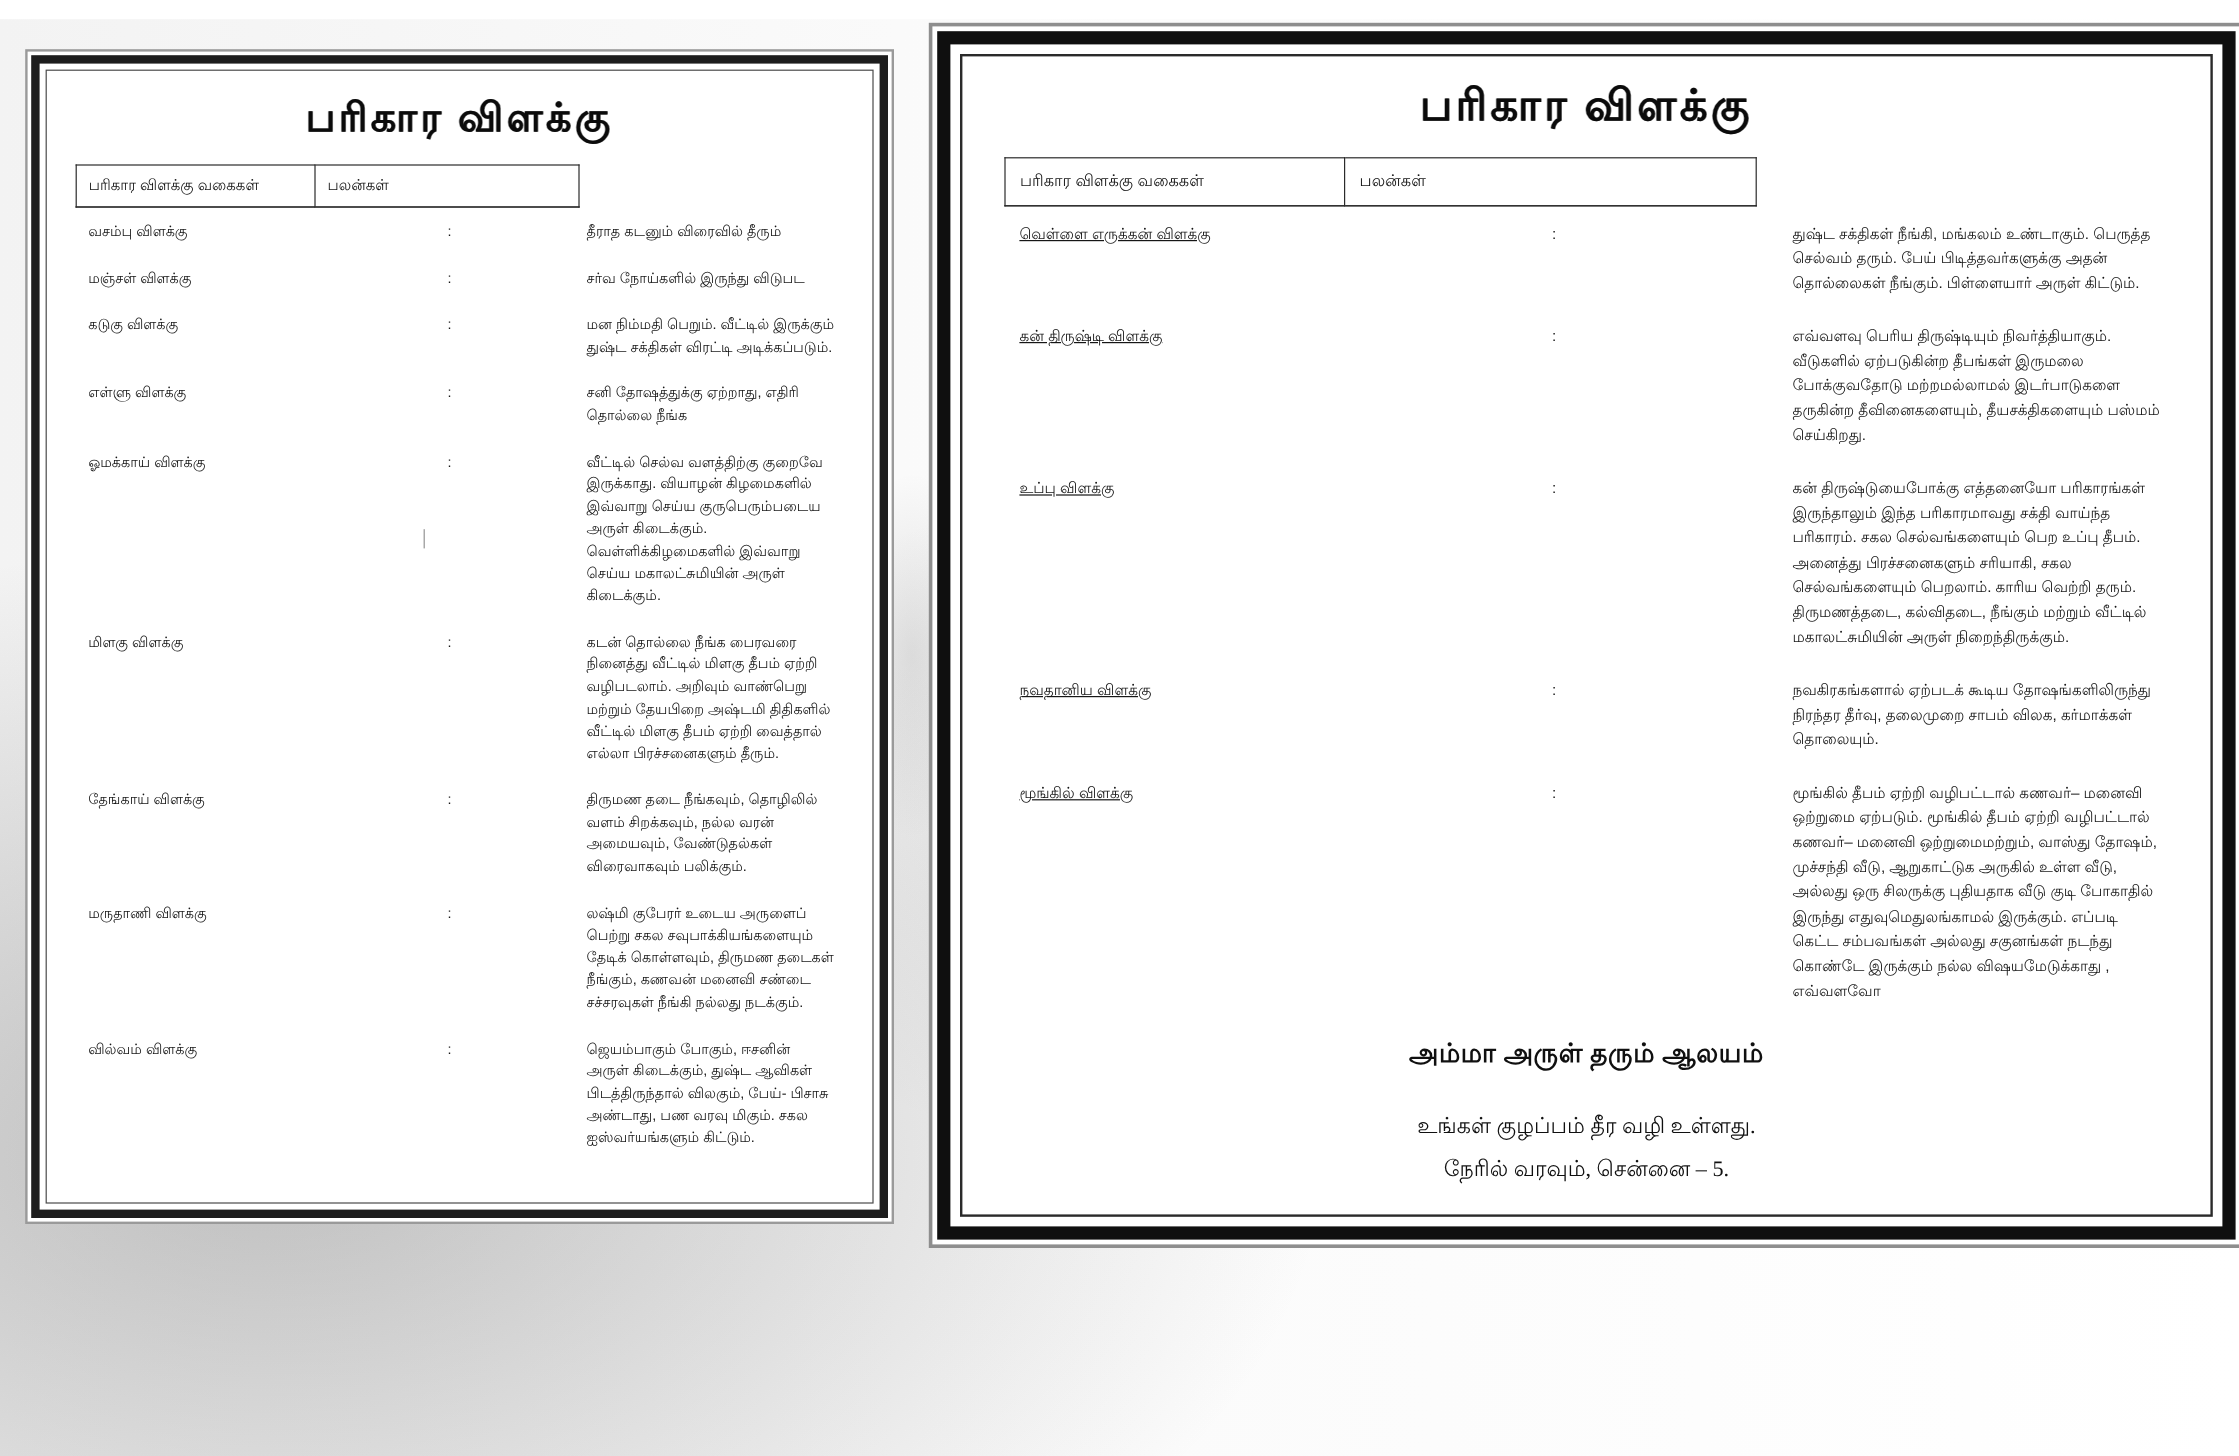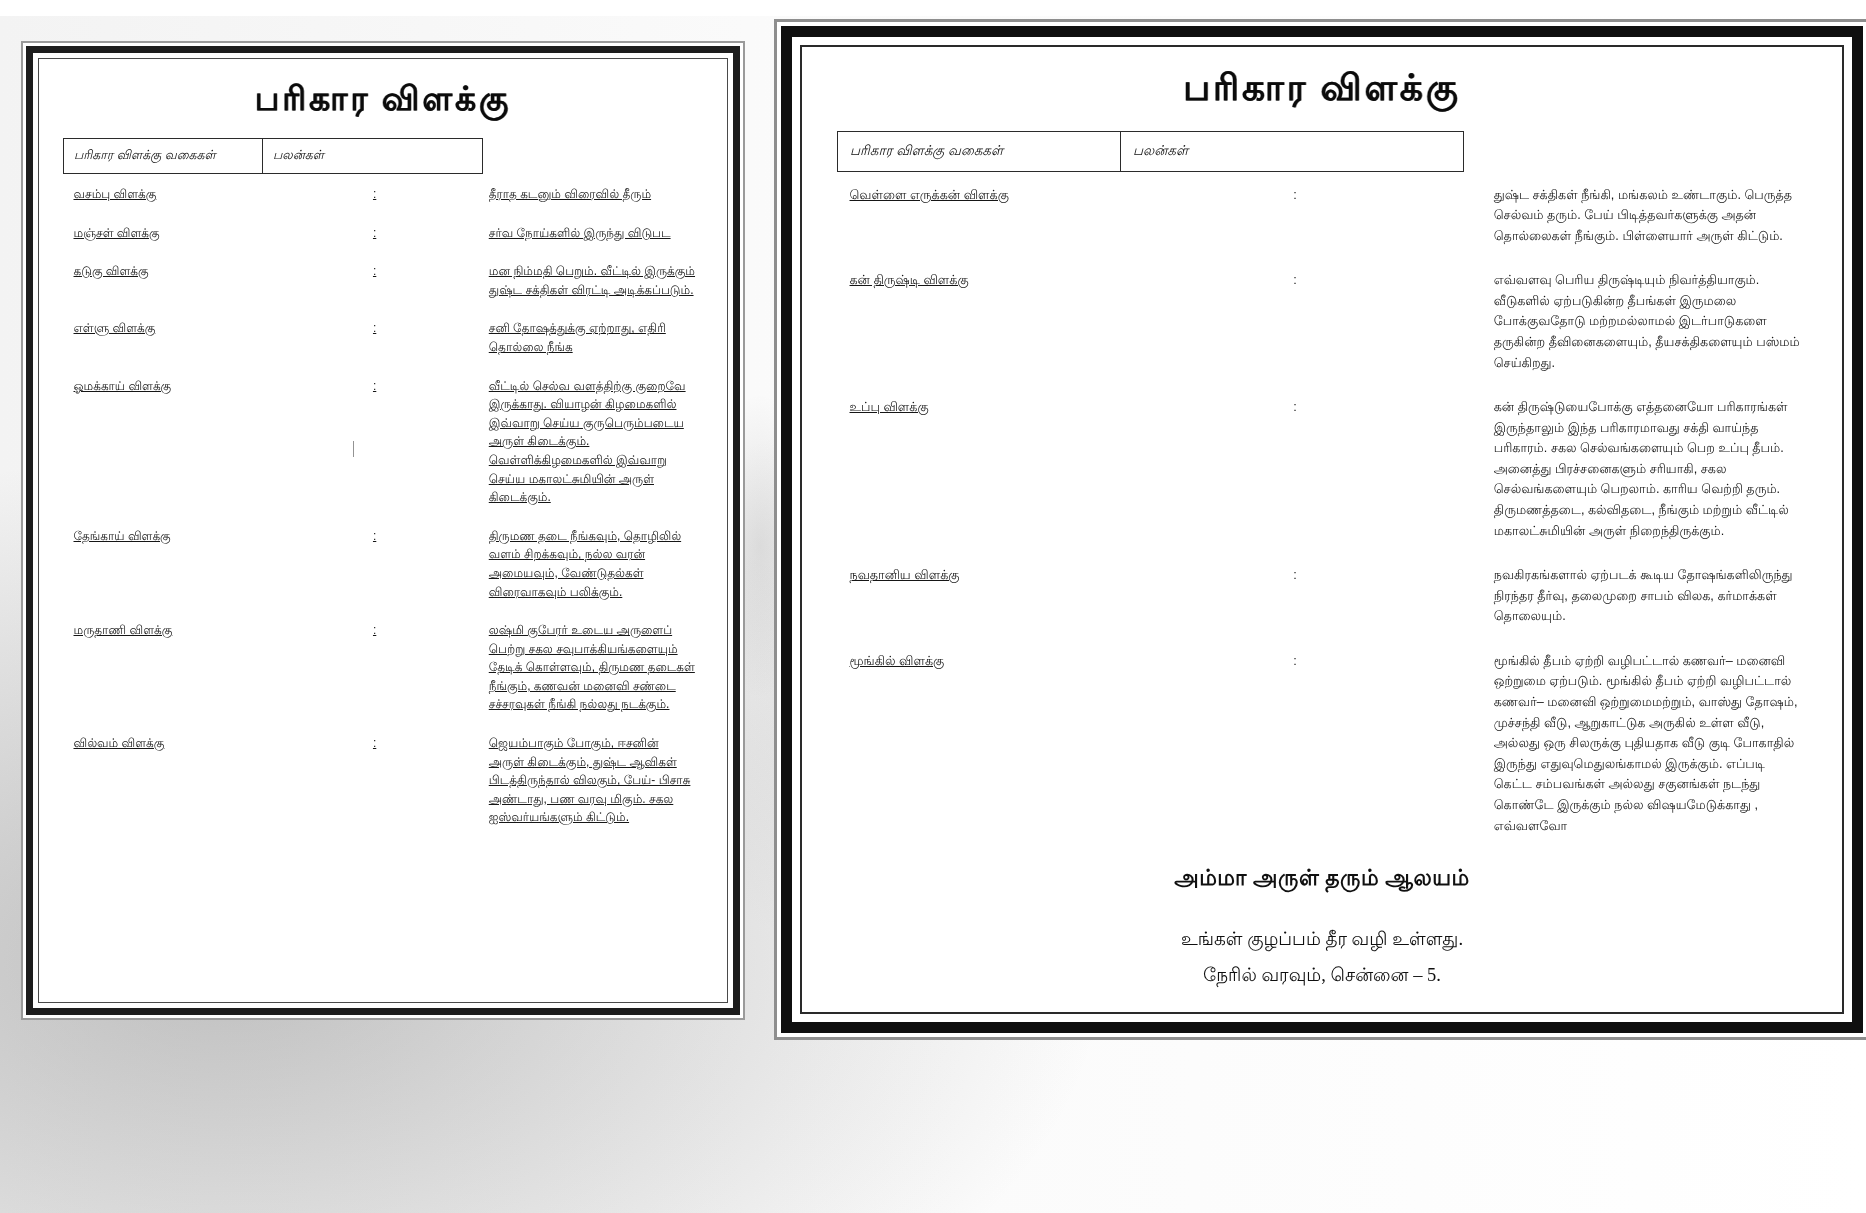--- a/index.html
+++ b/index.html
@@ -94,31 +94,30 @@
   }
   .right table.lamp {
     width: 970px;
     margin: 0 auto;
   }
   table.lamp thead th {
     border: 1.4px solid #2b2b2b;
     font-weight: normal;
     text-align: left;
     color: #121212;
-    font-style: italic;
   }
   .left thead th { font-size: 12.5px; padding: 9px 8px 9px 10px; }
   .right thead th { font-size: 13.5px; padding: 11px 10px 11px 12px; }
 
   table.lamp tbody td {
     border: none;
     vertical-align: top;
     color: #161616;
   }
-  .left tbody td { font-size: 12px; line-height: 1.55; padding: 11px 6px 9px 10px; text-decoration: underline; }
+  .left tbody td { font-size: 12px; line-height: 1.55; padding: 11px 6px 9px 10px; }
   .right tbody td { font-size: 12.7px; line-height: 1.62; padding: 13px 6px 11px 12px; }
 
   td.name { white-space: nowrap; }
   .left td.name { width: 150px; }
   .right td.name { width: 230px; text-decoration: underline; }
   td.colon { width: 24px; text-align: center; }
   td.benefit { }
   .left td.benefit { padding-left: 6px; }
   .right td.benefit { padding-left: 30px; }
 
@@ -206,20 +205,25 @@
             <td class="name">எள்ளு விளக்கு</td>
             <td class="colon">:</td>
             <td class="benefit">சனி தோஷத்துக்கு ஏற்றாது, எதிரி தொல்லை நீங்க</td>
           </tr>
           <tr>
             <td class="name">ஓமக்காய் விளக்கு</td>
             <td class="colon">:</td>
             <td class="benefit">வீட்டில் செல்வ வளத்திற்கு குறைவே இருக்காது. வியாழன் கிழமைகளில் இவ்வாறு செய்ய குருபெரும்படைய அருள் கிடைக்கும். வெள்ளிக்கிழமைகளில் இவ்வாறு செய்ய மகாலட்சுமியின் அருள் கிடைக்கும்.</td>
           </tr>
           <tr>
+            <td class="name">மிளகு விளக்கு</td>
+            <td class="colon">:</td>
+            <td class="benefit">கடன் தொல்லை நீங்க பைரவரை நினைத்து வீட்டில் மிளகு தீபம் ஏற்றி வழிபடலாம். அறிவும் வாண்பெறு மற்றும் தேயபிறை அஷ்டமி திதிகளில் வீட்டில் மிளகு தீபம் ஏற்றி வைத்தால் எல்லா பிரச்சனைகளும் தீரும்.</td>
+          </tr>
+          <tr>
             <td class="name">தேங்காய் விளக்கு</td>
             <td class="colon">:</td>
             <td class="benefit">திருமண தடை நீங்கவும், தொழிலில் வளம் சிறக்கவும், நல்ல வரன் அமையவும், வேண்டுதல்கள் விரைவாகவும் பலிக்கும்.</td>
           </tr>
           <tr>
             <td class="name">மருதாணி விளக்கு</td>
             <td class="colon">:</td>
             <td class="benefit">லஷ்மி குபேரர் உடைய அருளைப் பெற்று சகல சவுபாக்கியங்களையும் தேடிக் கொள்ளவும், திருமண தடைகள் நீங்கும், கணவன் மனைவி சண்டை சச்சரவுகள் நீங்கி நல்லது நடக்கும்.</td>
           </tr>
           <tr>

